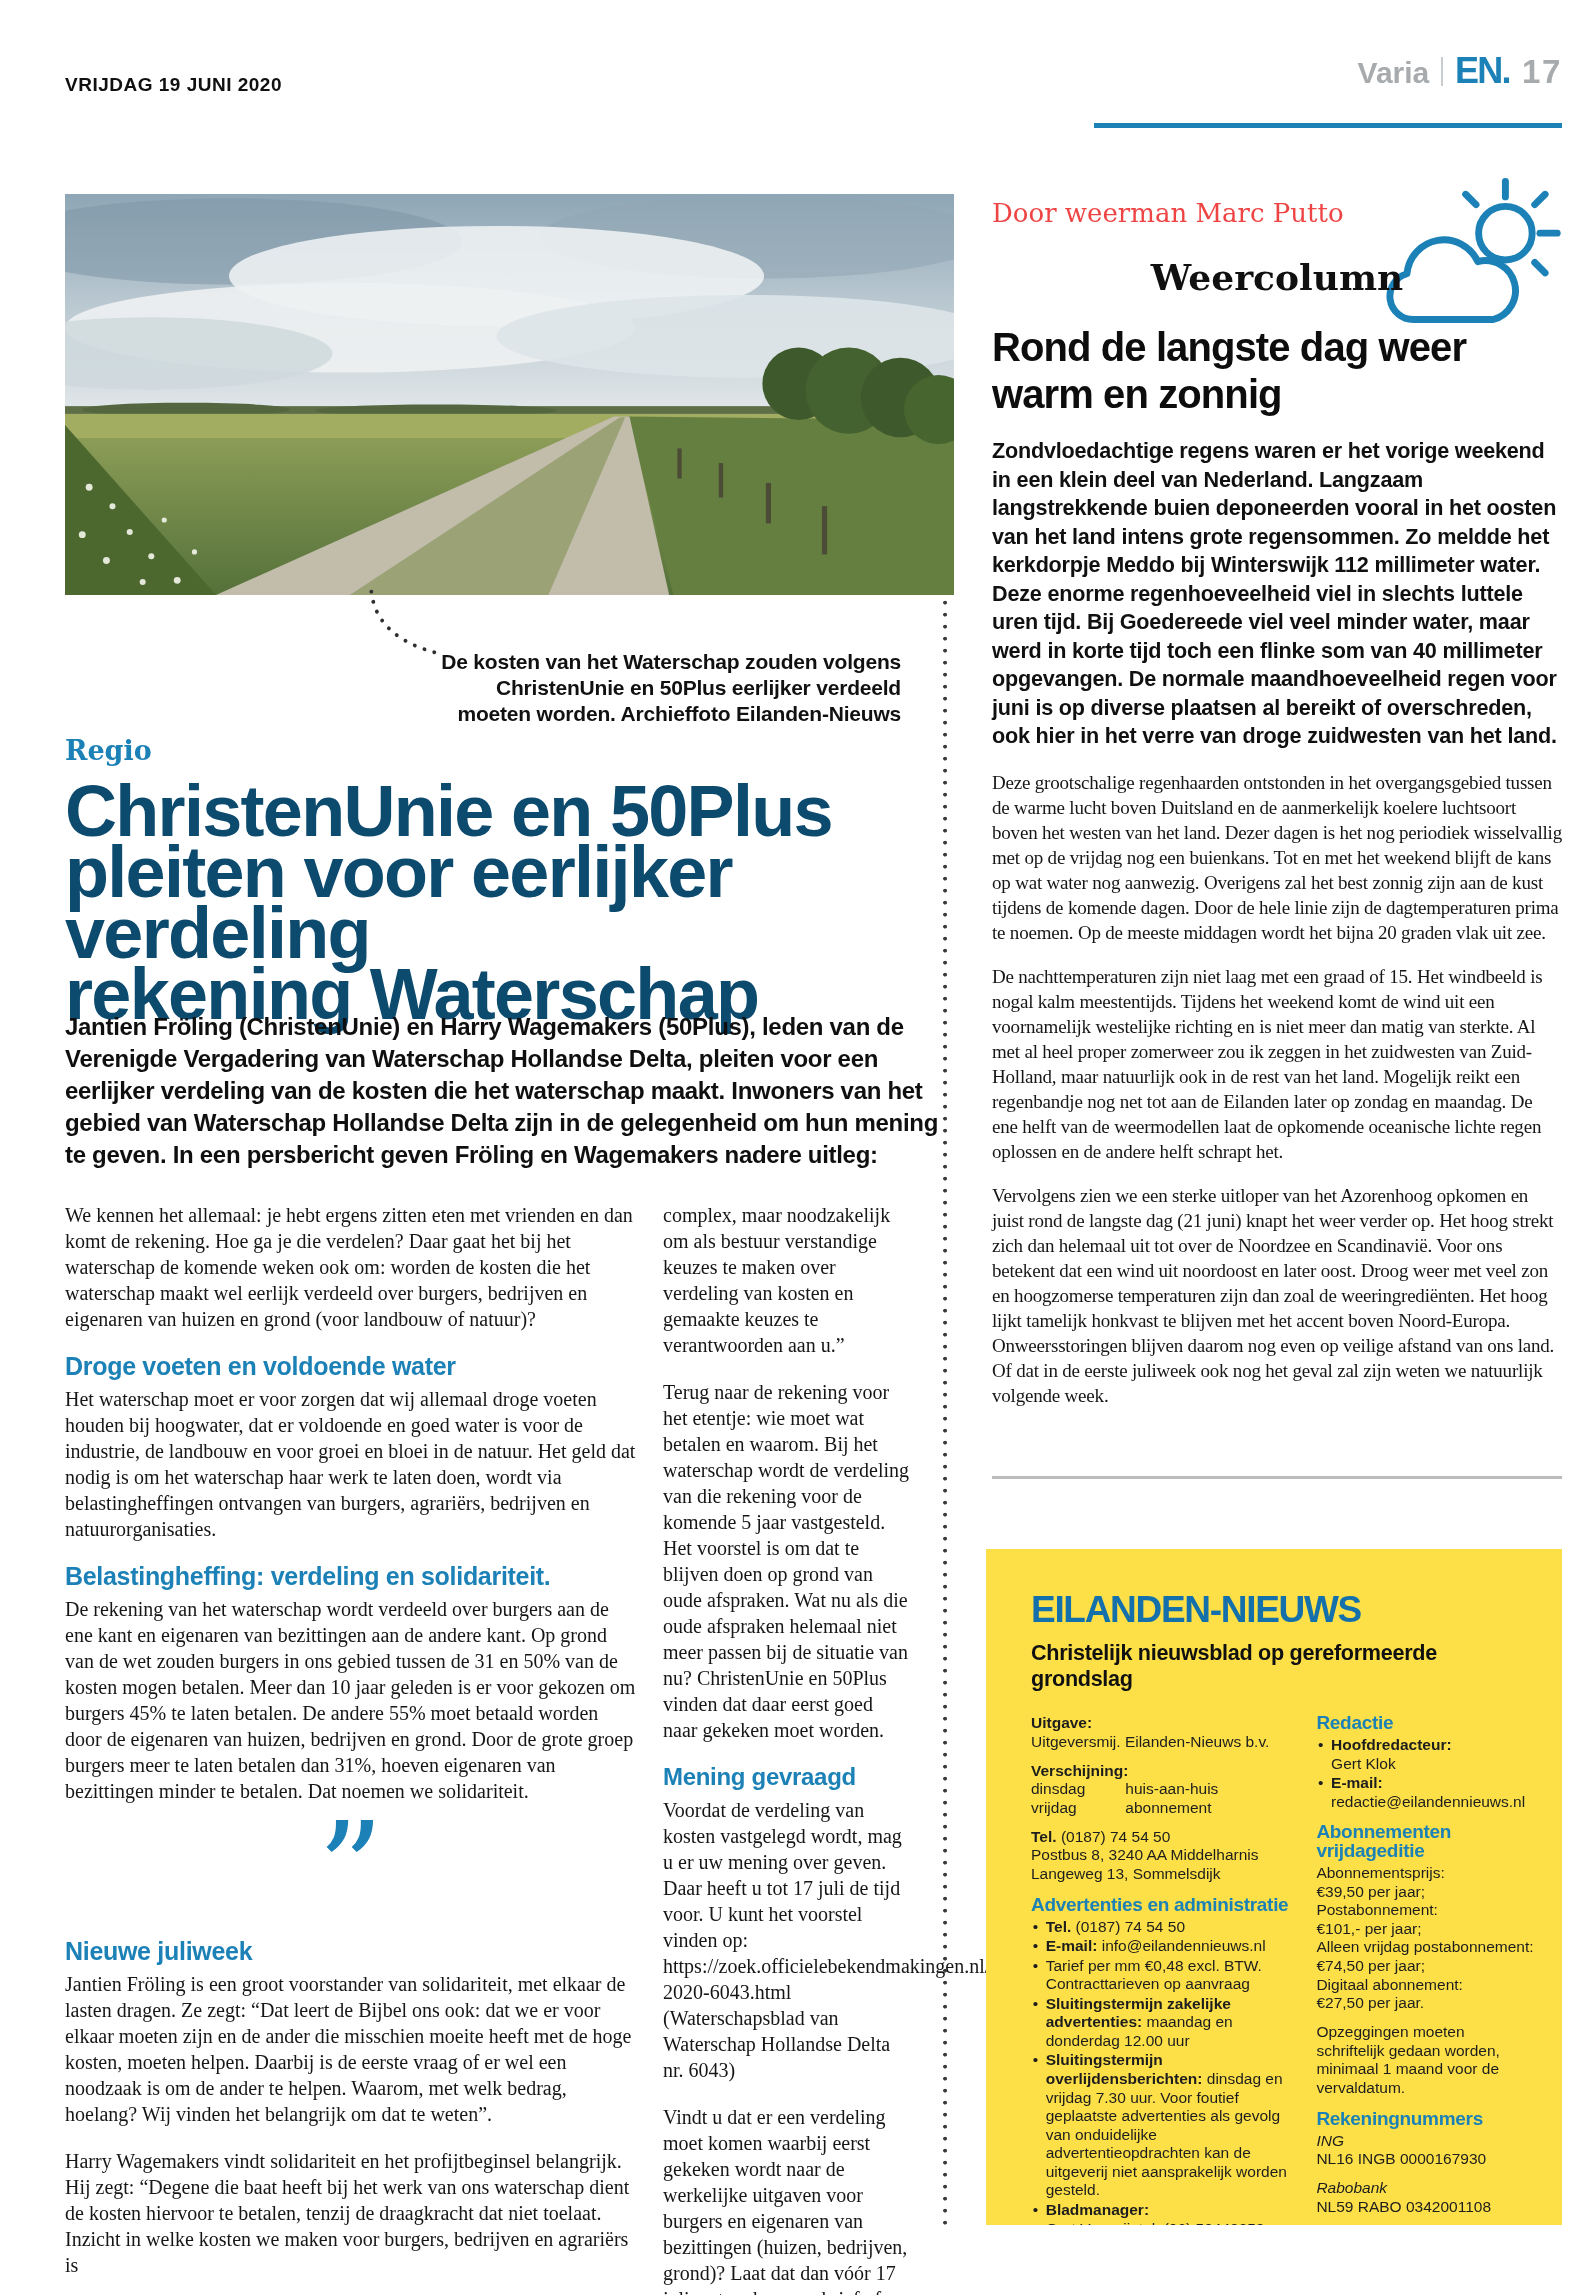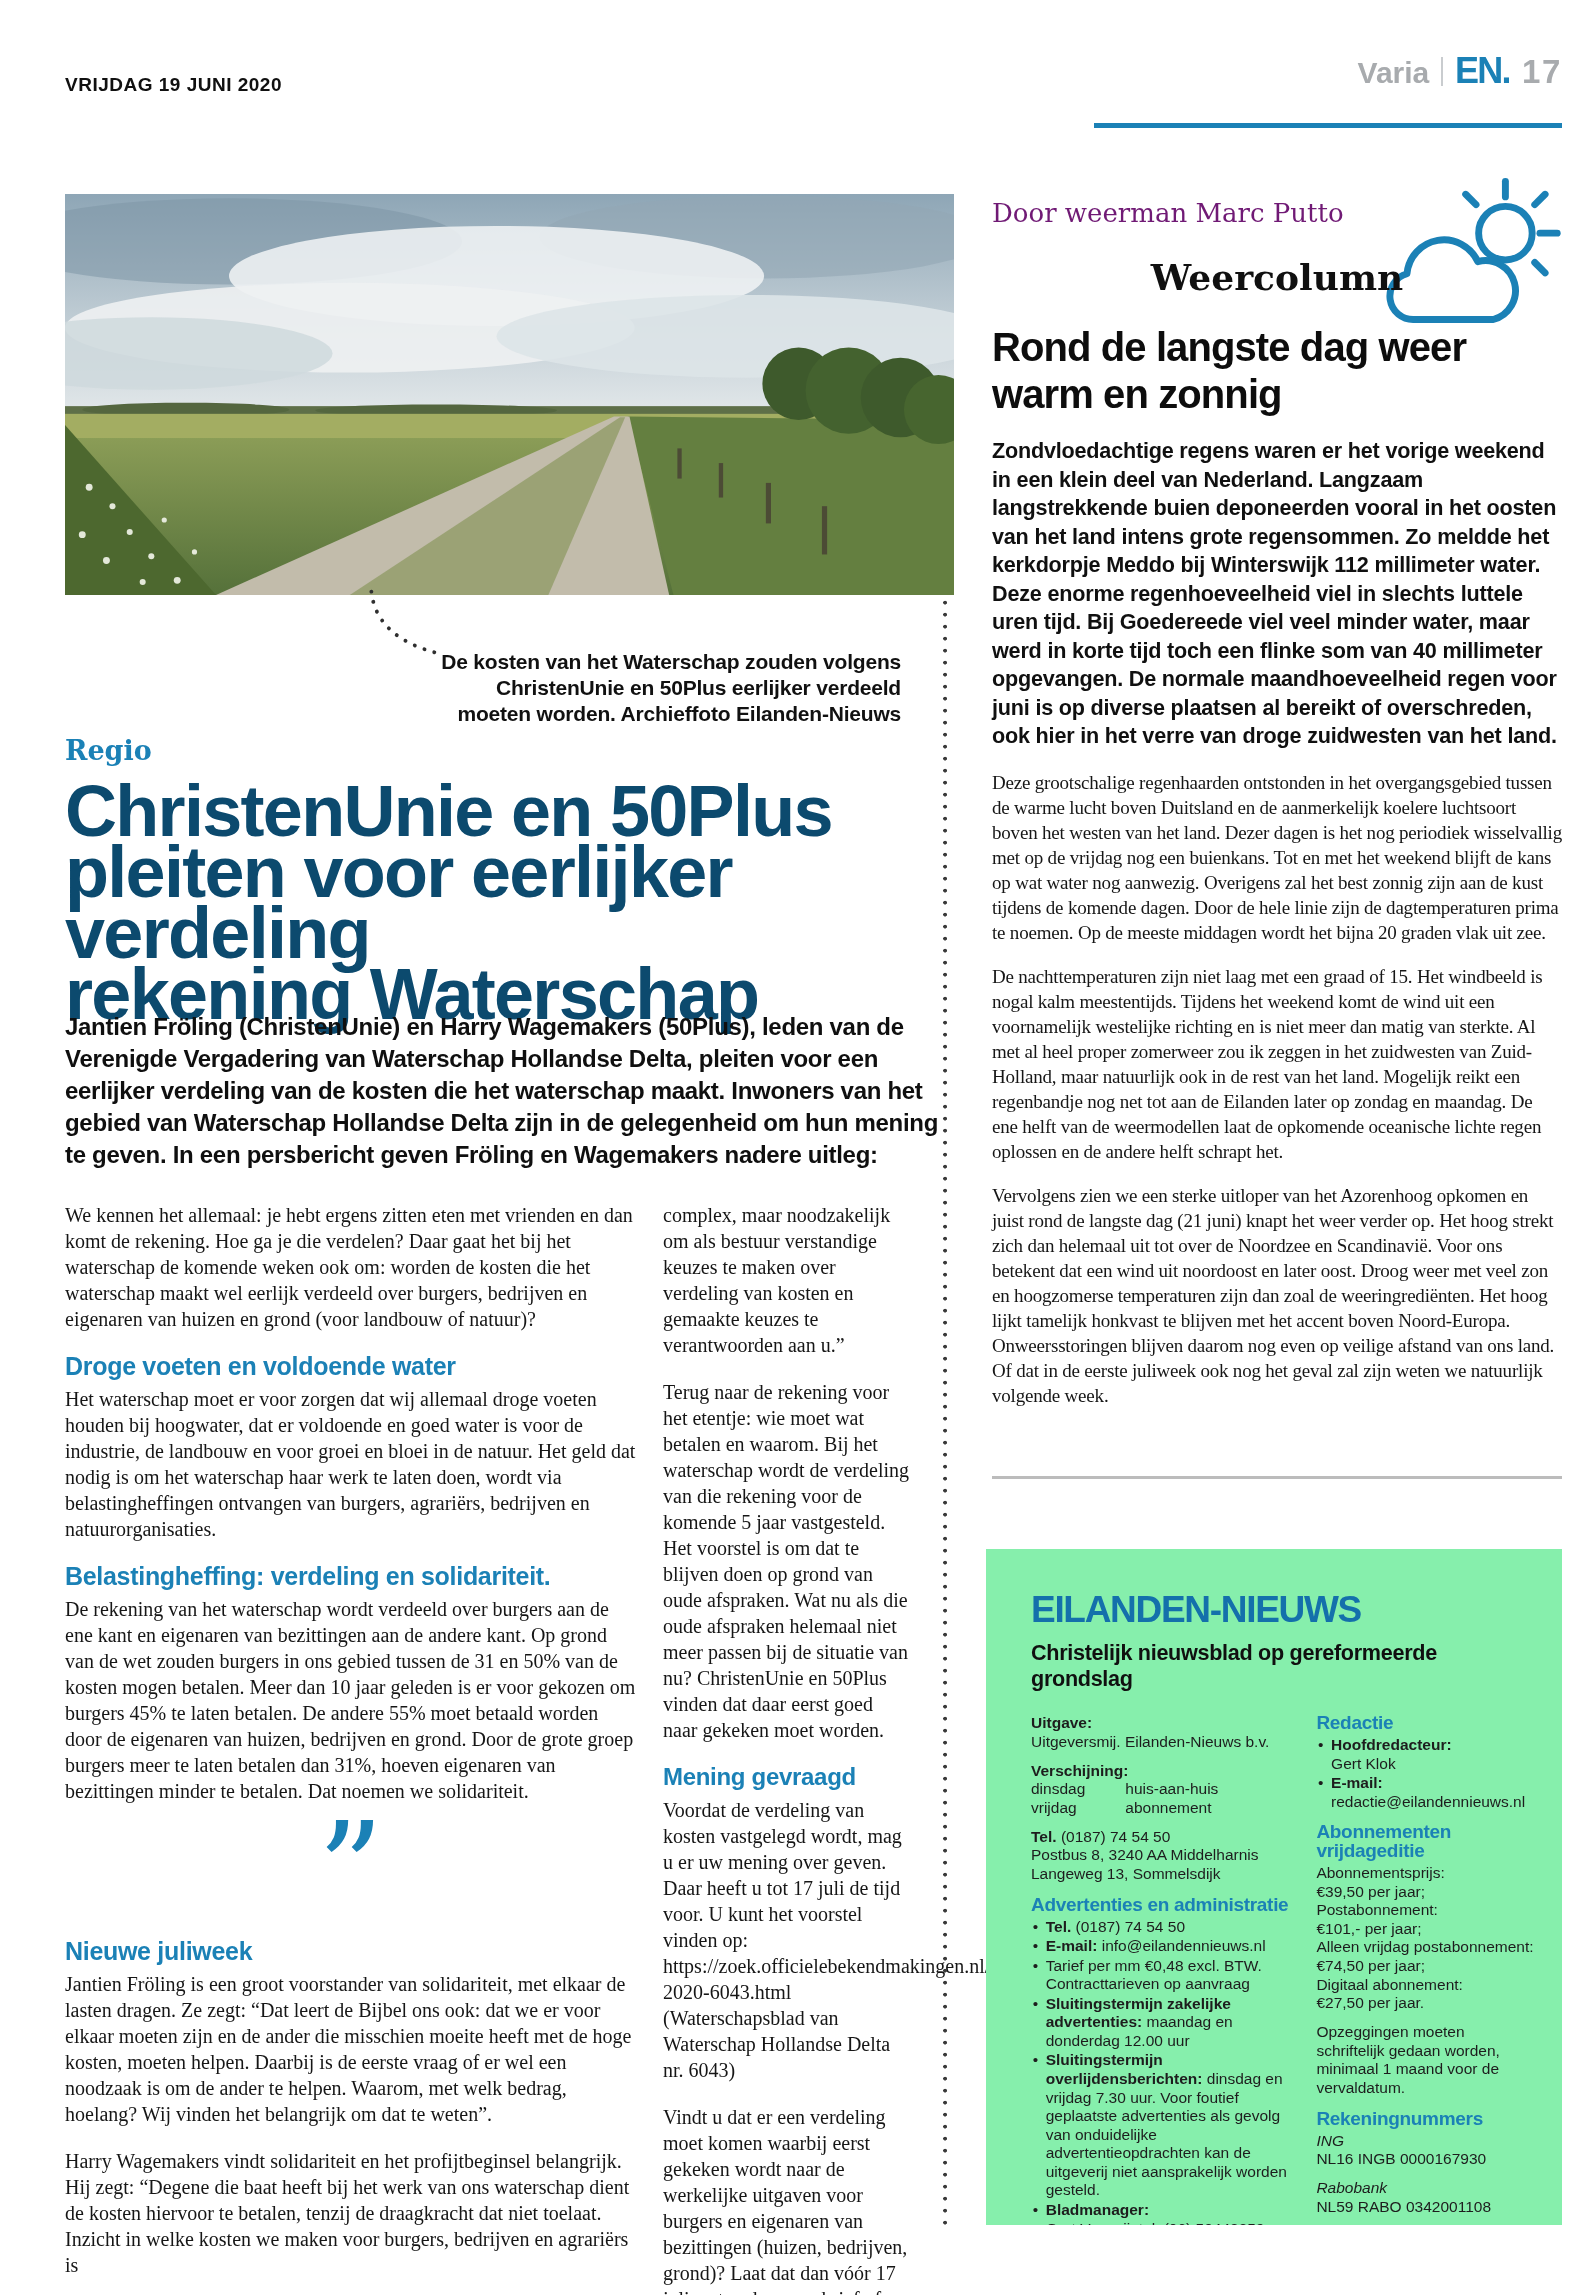--- a/index.html
+++ b/index.html
@@ -36,30 +36,30 @@
   .quote-block{margin:26px 0 22.4px 0;text-align:center;}
   .quote-icon{display:block;font-family:"DejaVu Serif",serif;font-size:129px;line-height:.62;
               color:#1b81b6;height:86px;}
   .quote-text{font-family:"DejaVu Serif",serif;font-size:35px;line-height:47px;color:#1c1c1c;}
   .q-line{display:block;}
   .col-sep{position:absolute;left:943px;top:600px;width:4.3px;height:1627px;
            background-image:radial-gradient(circle at 2.2px 2.6px,#3a3a3a 1.7px,transparent 2.2px);
            background-size:4.3px 12px;background-repeat:repeat-y;}
   
   .weather{position:absolute;left:992px;top:198px;width:570px;}
-  .w-byline{font-family:"DejaVu Serif",serif;font-size:26px;color:#701a75;margin-bottom:28px;}
+  .w-byline{font-family:"DejaVu Serif",serif;font-size:26px;color:#ef4444;margin-bottom:28px;}
   .w-kicker{font-family:"DejaVu Serif",serif;font-weight:bold;font-size:36px;color:#101010;margin-bottom:26px;text-align:center;}
   .w-headline{font-weight:900;font-size:40px;line-height:47px;letter-spacing:-0.9px;color:#0d0d0d;margin-bottom:19px;}
   .w-intro{font-weight:bold;font-size:21.6px;line-height:28.5px;letter-spacing:-0.2px;color:#101010;margin-bottom:17.3px;}
   .w-p{font-family:"Liberation Serif",serif;font-size:19px;line-height:25px;
        letter-spacing:-0.2px;color:#161616;margin-bottom:19px;}
   .w-icon{position:absolute;left:1374px;top:171px;}
   .w-rule{position:absolute;left:992px;top:1476px;width:570px;height:2.6px;background:#bcbcbc;}
   
-  .box{position:absolute;left:986px;top:1549px;width:576px;height:676px;background:#86efac;
+  .box{position:absolute;left:986px;top:1549px;width:576px;height:676px;background:#fde047;
        box-sizing:border-box;padding:40px 26px 26px 45px;overflow:hidden;color:#1d1d1d;}
   .box-logo{font-weight:900;font-size:37px;letter-spacing:-1.3px;color:#1470ab;margin-bottom:8.6px;}
   .box-tagline{font-weight:bold;font-size:21.6px;letter-spacing:-0.3px;margin-bottom:22.4px;color:#101010;}
   .box-cols{display:flex;gap:22.4px;font-size:15.5px;line-height:18.6px;}
   .bc-left{width:263px;flex:none;}
   .bc-right{flex:1;}
   .cb-h{color:#1b81b6;font-weight:bold;font-size:19px;margin:12px 0 3.5px 0;letter-spacing:-0.3px;}
   .cb-h.first{margin-top:0;}
   .b{font-weight:bold;}
   .gap{height:10.4px;}

